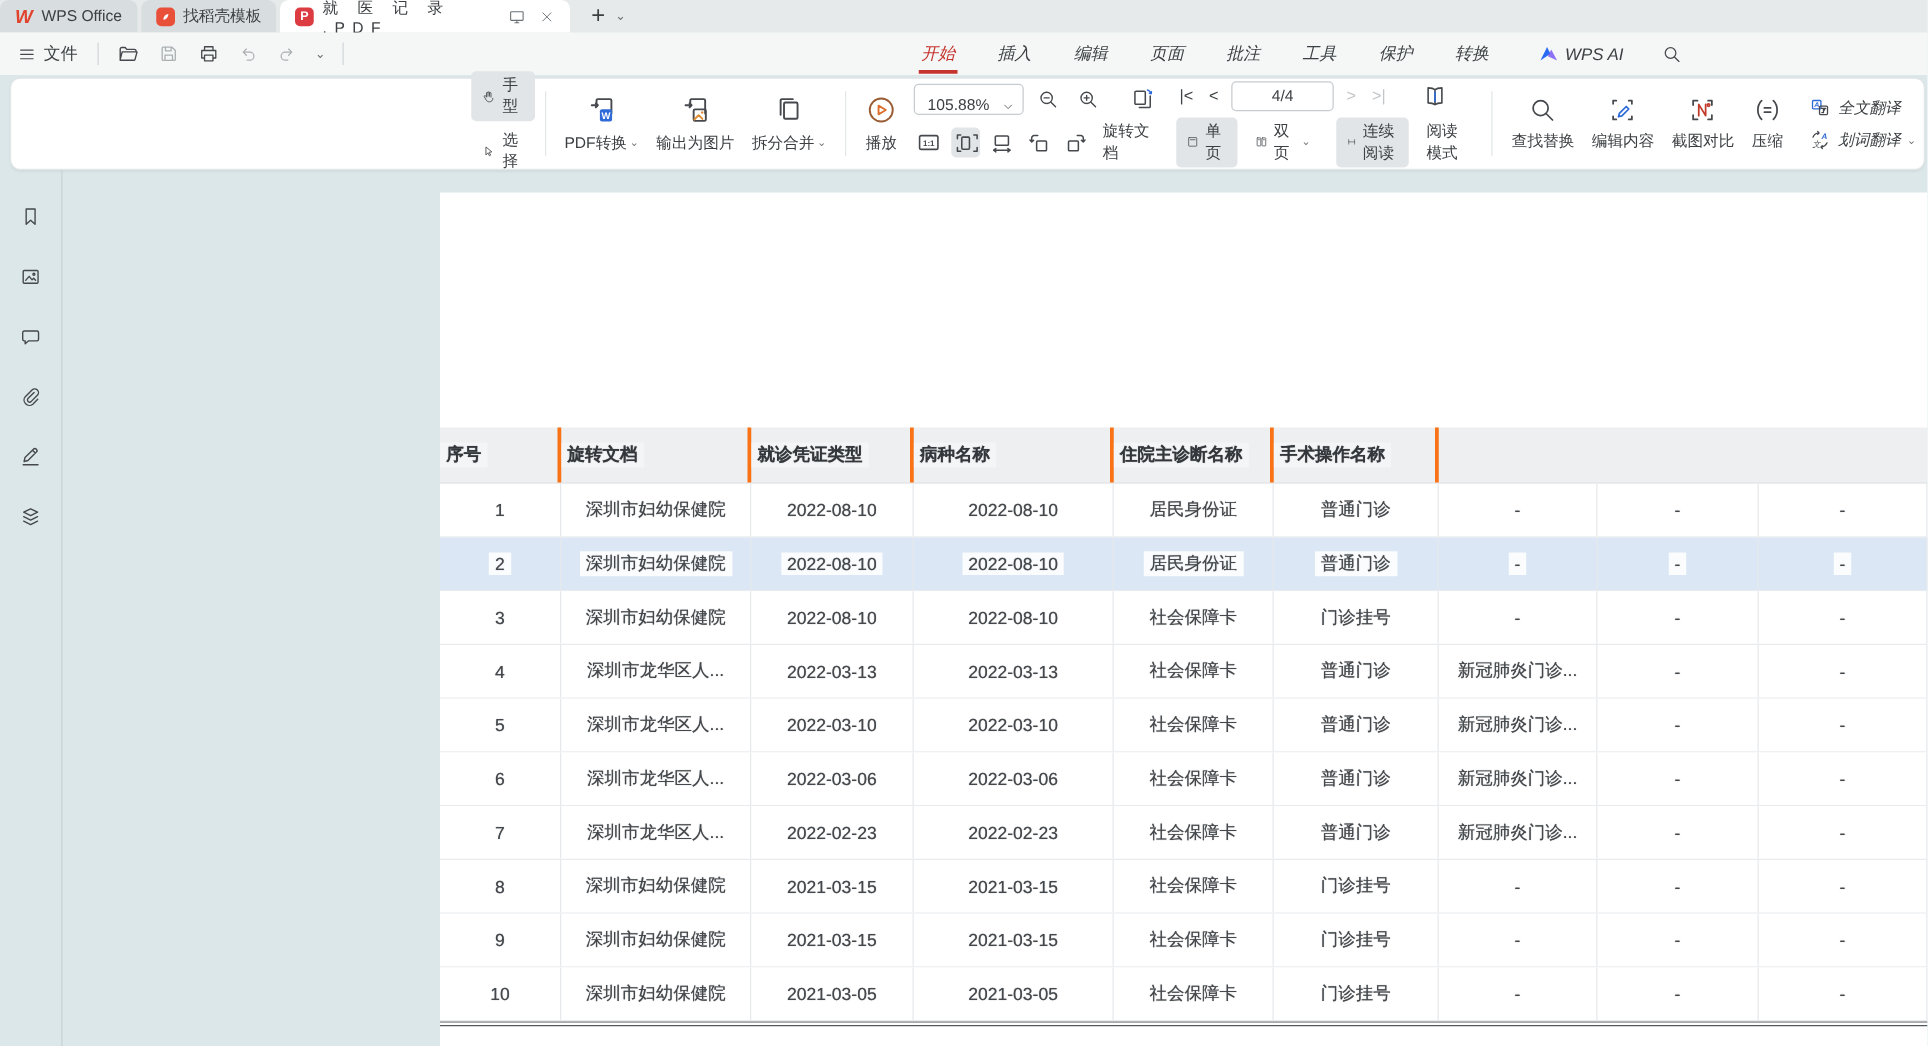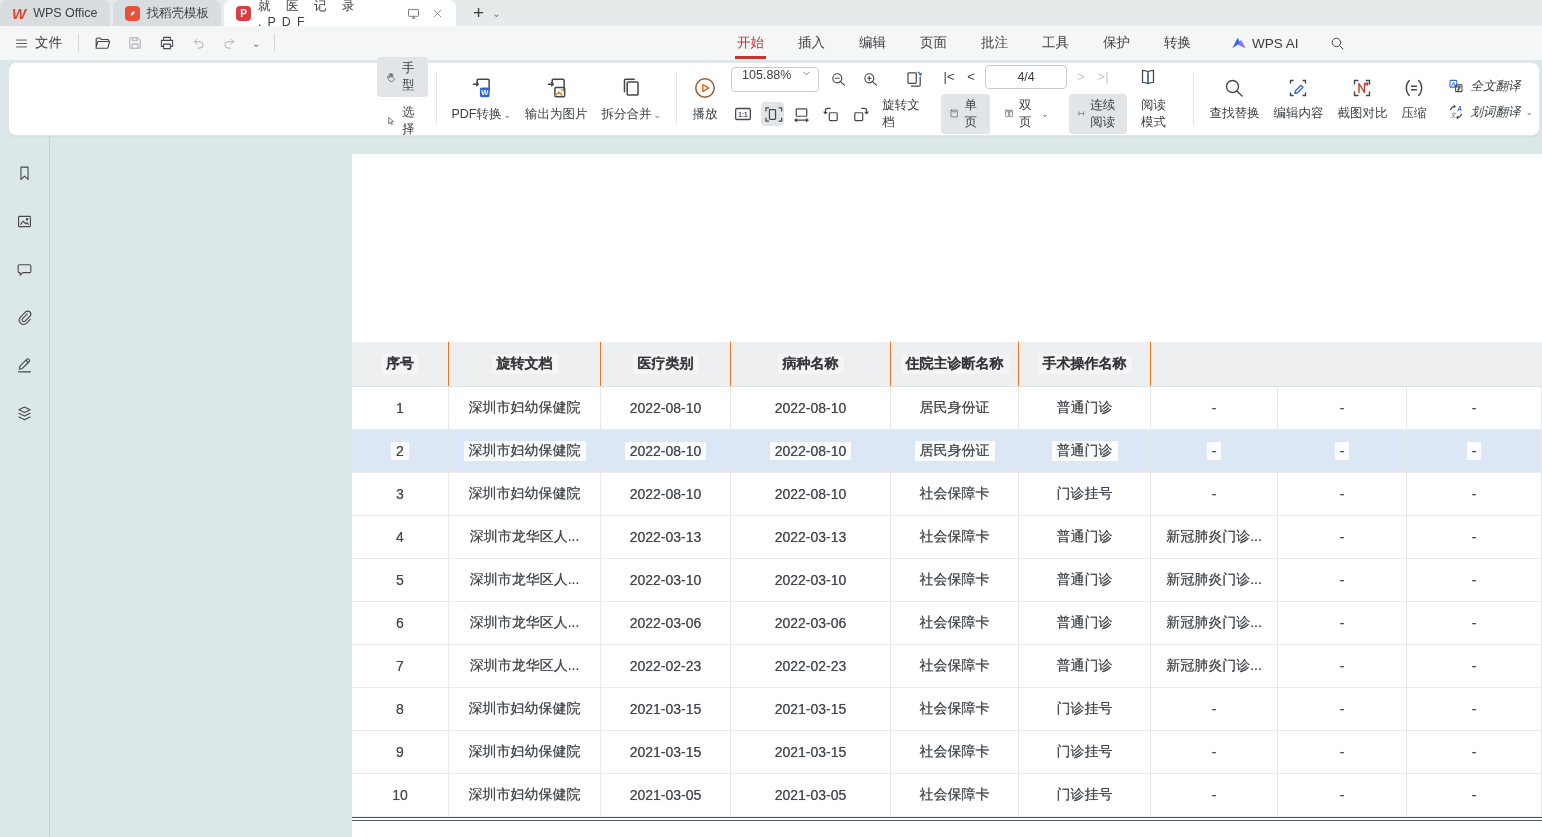--- a/index.html
+++ b/index.html
@@ -19,56 +19,56 @@
   .tab-right { margin-left:auto; display:flex; align-items:center; gap:10px; }
   .tabbtn { display:flex; align-items:center; justify-content:center; color:#6b7074; }
   .plusbtn { font-size:19px; color:#3c4043; margin-left:14px; }
   .chev { font-size:10px; color:#6b7074; }
 
   
   .menurow { position:absolute; left:0; top:26px; width:100%; height:34px; background:#f5f7f7; display:flex; align-items:center; font-size:13.5px; }
   .filebtn { display:flex; align-items:center; gap:6px; padding:0 10px 0 14px; }
   .vdiv { width:1px; height:18px; background:#d4d8da; margin:0 6px; }
   .qa { display:flex; align-items:center; gap:14px; padding:0 8px; }
-  .menus { position:absolute; left:735px; top:0; height:34px; display:flex; align-items:center; gap:30px; }
+  .menus { position:absolute; left:735px; top:0; height:34px; display:flex; align-items:center; gap:30px;font-style:italic; }
   .menu-item { padding:0 2px; position:relative; cursor:default; }
   .menu-item.active { color:#c5342e; }
   .menu-item.active::after { content:""; position:absolute; left:0; right:0; bottom:-7px; height:3px; background:#c5342e; }
   .wpsai { display:flex; align-items:center; gap:5px; margin-left:8px; }
 
   
   .panel { position:absolute; left:8px; top:62px; right:2px; height:74px; background:#fff; border:1px solid #e3e6e7; border-radius:8px; box-shadow:0 1px 2px rgba(0,0,0,.05); display:flex; align-items:center; }
   .tb-spacer { width:368px; flex:0 0 auto; }
   .tb-div { width:1px; height:52px; background:#e4e7e8; margin:0 8px; flex:0 0 auto; }
   .stack2 { display:flex; flex-direction:column; gap:4px; }
   .pillbtn { display:flex; align-items:center; gap:5px; font-size:12.5px; padding:3px 8px; border-radius:4px; }
   .pillbtn.sel { background:#e2e5e7; }
   .bigbtn { display:flex; flex-direction:column; align-items:center; gap:5px; font-size:12.5px; padding:2px 7px; border-radius:4px; white-space:nowrap; }
   .bigbtn .lbl { display:flex; align-items:center; gap:2px; }
   .cluster { display:flex; flex-direction:column; gap:5px; }
   .crow { display:flex; align-items:center; gap:6px; }
-  .combobox { width:88px; height:25px; border:1px solid #c7cccf; border-radius:4px; display:flex; align-items:flex-start; font-size:12.5px; padding:0 6px 0 10px; background:#fff; }
+  .combobox { width:88px; height:25px; border:1px solid #c7cccf; border-radius:4px; display:flex; align-items:flex-end; font-size:12.5px; padding:0 6px 0 10px; background:#fff; }
   .combobox .val { flex:1; }
   .smbtn { width:26px; height:24px; display:flex; align-items:center; justify-content:center; border-radius:4px; }
   .smbtn.sel { background:#e2e5e7; }
   .pageinput { width:82px; height:24px; border:1px solid #c7cccf; border-radius:4px; text-align:center; font-size:12.5px; color:#3c4043; background:#fff; font-family:inherit; }
   .navch { font-size:13px; color:#3f4245; width:16px; text-align:center; }
   .navch.dis { color:#c3c6c8; }
   .inlinebtn { display:flex; align-items:center; gap:5px; font-size:12.5px; padding:2px 6px; border-radius:4px; white-space:nowrap;font-style:italic; }
   .tinychev { font-size:9px; color:#6b7074; }
 
   
   .sidebar { position:absolute; left:0; top:136px; width:50px; bottom:0; border-right:1px solid #c9d4d6; display:flex; flex-direction:column; align-items:center; padding-top:22px; gap:18px; }
   .sbtn { width:30px; height:30px; display:flex; align-items:center; justify-content:center; border-radius:4px; }
 
   
   .page { position:absolute; left:352px; top:154px; width:1190px; bottom:0; background:#fff; }
   .doc-table { position:absolute; left:0; top:188px; width:1190px; font-size:14px; }
   .thead { display:flex; height:45px; background:#edeff1; border-bottom:1px solid #dfe2e5; }
-  .th { display:flex; align-items:center; justify-content:center; font-weight:700; color:#33373b; border-right:1px solid #f97316; }
+  .th { display:flex; align-items:center; justify-content:flex-start; font-weight:700; color:#33373b; border-right:3px solid #f97316; }
   .tr { display:flex; height:43px; border-bottom:1px solid #e9ebee; background:#fff; }
   .tr.hl { background:#dbe7f4; }
   .td { display:flex; align-items:center; justify-content:center; color:#44484c; border-right:1px solid #e6e9ec; overflow:hidden; }
   .td span, .th span { background:rgba(255,255,255,.85); padding:1px 5px; white-space:nowrap; text-shadow:0 0 .7px rgba(60,64,67,.75); }
   .th span { background:rgba(255,255,255,.4); }
   .tbody { border-bottom:4px double #54575b; }
   .th:nth-child(1),.td:nth-child(1){width:97px} .th:nth-child(2),.td:nth-child(2){width:152px}
   .th:nth-child(3),.td:nth-child(3){width:130px} .th:nth-child(4),.td:nth-child(4){width:160px}
   .th:nth-child(5),.td:nth-child(5){width:128px} .th:nth-child(6),.td:nth-child(6){width:132px}
   .th:nth-child(7),.td:nth-child(7){width:127px} .th:nth-child(8),.td:nth-child(8){width:129px}
@@ -447,21 +447,21 @@
 <div class="page">
   <div class="doc-table">
     <div class="thead" id="thead-row">
         <div class="th">
           <span>序号</span>
         </div>
         <div class="th">
           <span>旋转文档</span>
         </div>
         <div class="th">
-          <span>医疗类别</span>
+          <span>就诊凭证类型</span>
         </div>
         <div class="th">
           <span>病种名称</span>
         </div>
         <div class="th">
           <span>住院主诊断名称</span>
         </div>
         <div class="th">
           <span>手术操作名称</span>
         </div>

